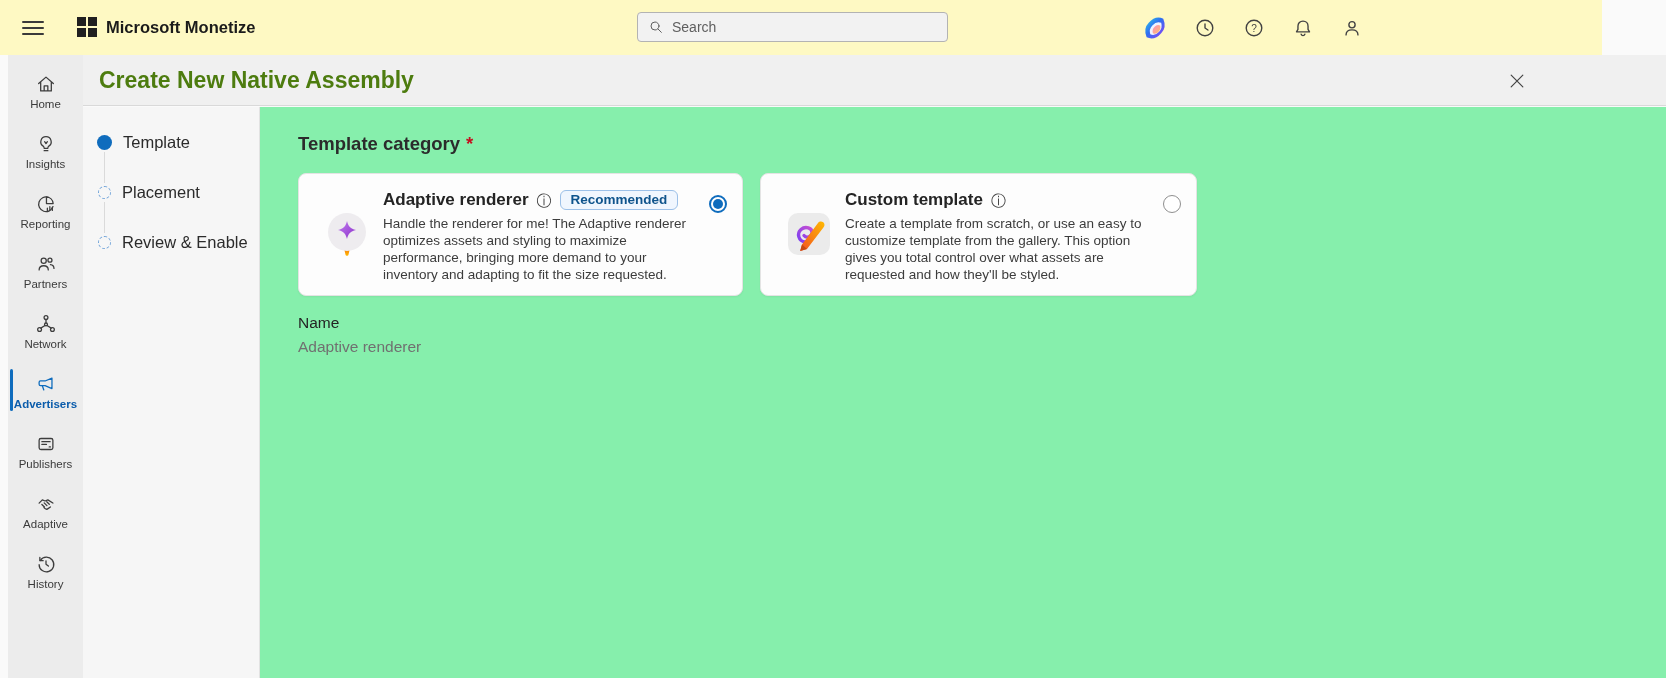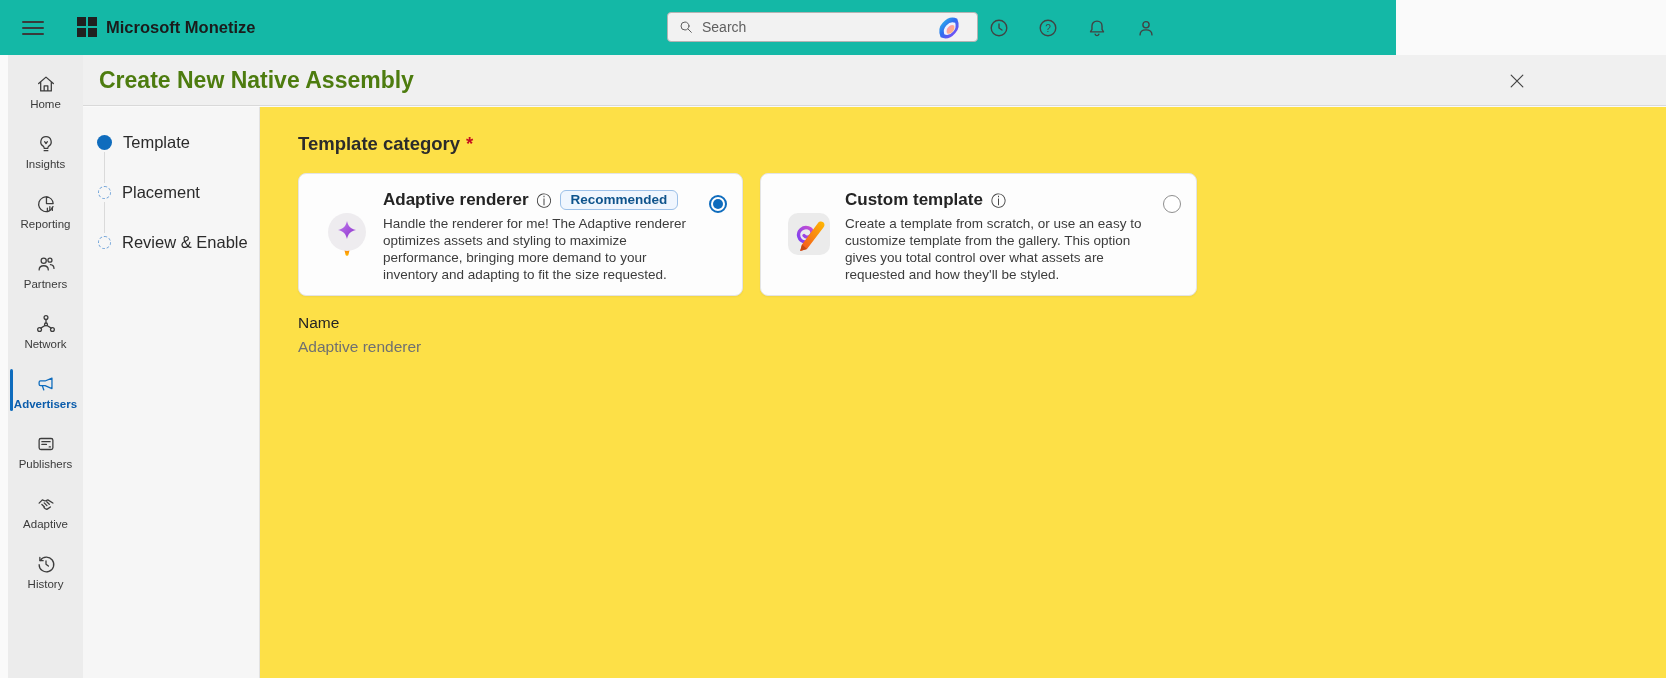--- a/index.html
+++ b/index.html
@@ -1,25 +1,25 @@
 <!DOCTYPE html>
 <html><head>
 <meta charset="utf-8">
 <style>
   * { margin:0; padding:0; box-sizing:border-box; }
   html,body { width:1666px; height:678px; overflow:hidden; font-family:"Liberation Sans", sans-serif; background:#fafafa; }
 
   
-  .topbar { position:absolute; left:0; top:0; width:1396px; height:55px; background:#14b8a6; z-index:5; }
+  .topbar { position:absolute; left:0; top:0; width:1602px; height:55px; background:#fef9c3; z-index:5; }
   .hamburger { position:absolute; left:22px; top:16px; width:24px; height:24px; cursor:pointer; display:flex; flex-direction:column; justify-content:center; gap:4px; }
   .hamburger span { display:block; height:2px; width:22px; background:#3a3a3a; border-radius:1px; }
   .mslogo { position:absolute; left:77px; top:17px; width:21px; height:21px; display:grid; grid-template-columns:9px 9px; grid-template-rows:9px 9px; gap:2px; }
   .mslogo i { background:#202020; }
   .appname { position:absolute; left:106px; top:18px; font-size:16.5px; font-weight:700; color:#1b1b1b; white-space:nowrap; }
-  .searchbox { position:absolute; left:667px; top:12px; width:311px; height:30px; border:1px solid #b3b3b3; border-radius:4px; background:#f2f2f2; display:flex; align-items:center; padding:0 8px 0 10px; }
+  .searchbox { position:absolute; left:637px; top:12px; width:311px; height:30px; border:1px solid #b3b3b3; border-radius:4px; background:#f2f2f2; display:flex; align-items:center; padding:0 8px 0 10px; }
   .searchbox svg { flex:0 0 auto; }
   .searchbox input { flex:1; border:none; outline:none; background:transparent; font-family:inherit; font-size:14px; color:#333; margin-left:8px; }
   .searchbox input::placeholder { color:#5f5f5f; }
   .topbar-icons { position:absolute; right:236px; top:0; height:55px; display:flex; align-items:center; gap:21px; }
   .tico { width:28px; height:28px; display:flex; align-items:center; justify-content:center; cursor:pointer; }
 
   
   .sidebar { position:absolute; left:8px; top:55px; width:75px; height:623px; background:#ececec; padding-top:6px; z-index:4; }
   .side-item { position:relative; height:60px; display:flex; flex-direction:column; align-items:center; justify-content:center; gap:3px; cursor:pointer; }
   .side-item svg { stroke:#3d3d3d; fill:none; stroke-width:1.4; stroke-linecap:round; stroke-linejoin:round; }
@@ -36,21 +36,21 @@
 
   .dialog-body { position:absolute; top:52px; left:0; right:0; bottom:0; display:flex; }
   .steps { width:185px; background:#f6f6f6; border-right:1px solid #e2e2e2; padding:26px 0 0 22px; flex:0 0 auto; }
   .step { display:flex; align-items:center; gap:11px; cursor:pointer; }
   .dot { width:15px; height:15px; border-radius:50%; flex:0 0 auto; }
   .dot.done { background:#0f6cbd; }
   .dot.pending { width:13px; height:13px; border:1.6px dashed #6da1d8; background:transparent; margin-left:1px; }
   .step-label { font-size:16.5px; color:#2b2b2b; }
   .connector { width:1px; height:31px; background:#dadada; margin-left:7px; }
 
-  .content { flex:1; background:#fde047; padding:26px 8px 0 38px; }
+  .content { flex:1; background:#86efac; padding:26px 8px 0 38px; }
   .section-heading { font-size:18.5px; font-weight:700; color:#2b2b2b; line-height:22px; }
   .req { color:#c50f1f; margin-left:6px; }
 
   .cards { display:flex; gap:17px; margin-top:18px; }
   .card { position:relative; height:123px; background:#fdfdfd; border:1px solid #e4e4e4; border-radius:8px; padding:16px 40px 0 84px; box-shadow:0 1px 2px rgba(0,0,0,.05); cursor:pointer; }
   .card.c1 { width:445px; }
   .card.c2 { width:437px; }
   .card-icon { position:absolute; left:24px; top:36px; }
   .title-row { display:flex; align-items:center; gap:8px; }
   .card-title { font-size:17px; font-weight:700; color:#242424; white-space:nowrap; }

